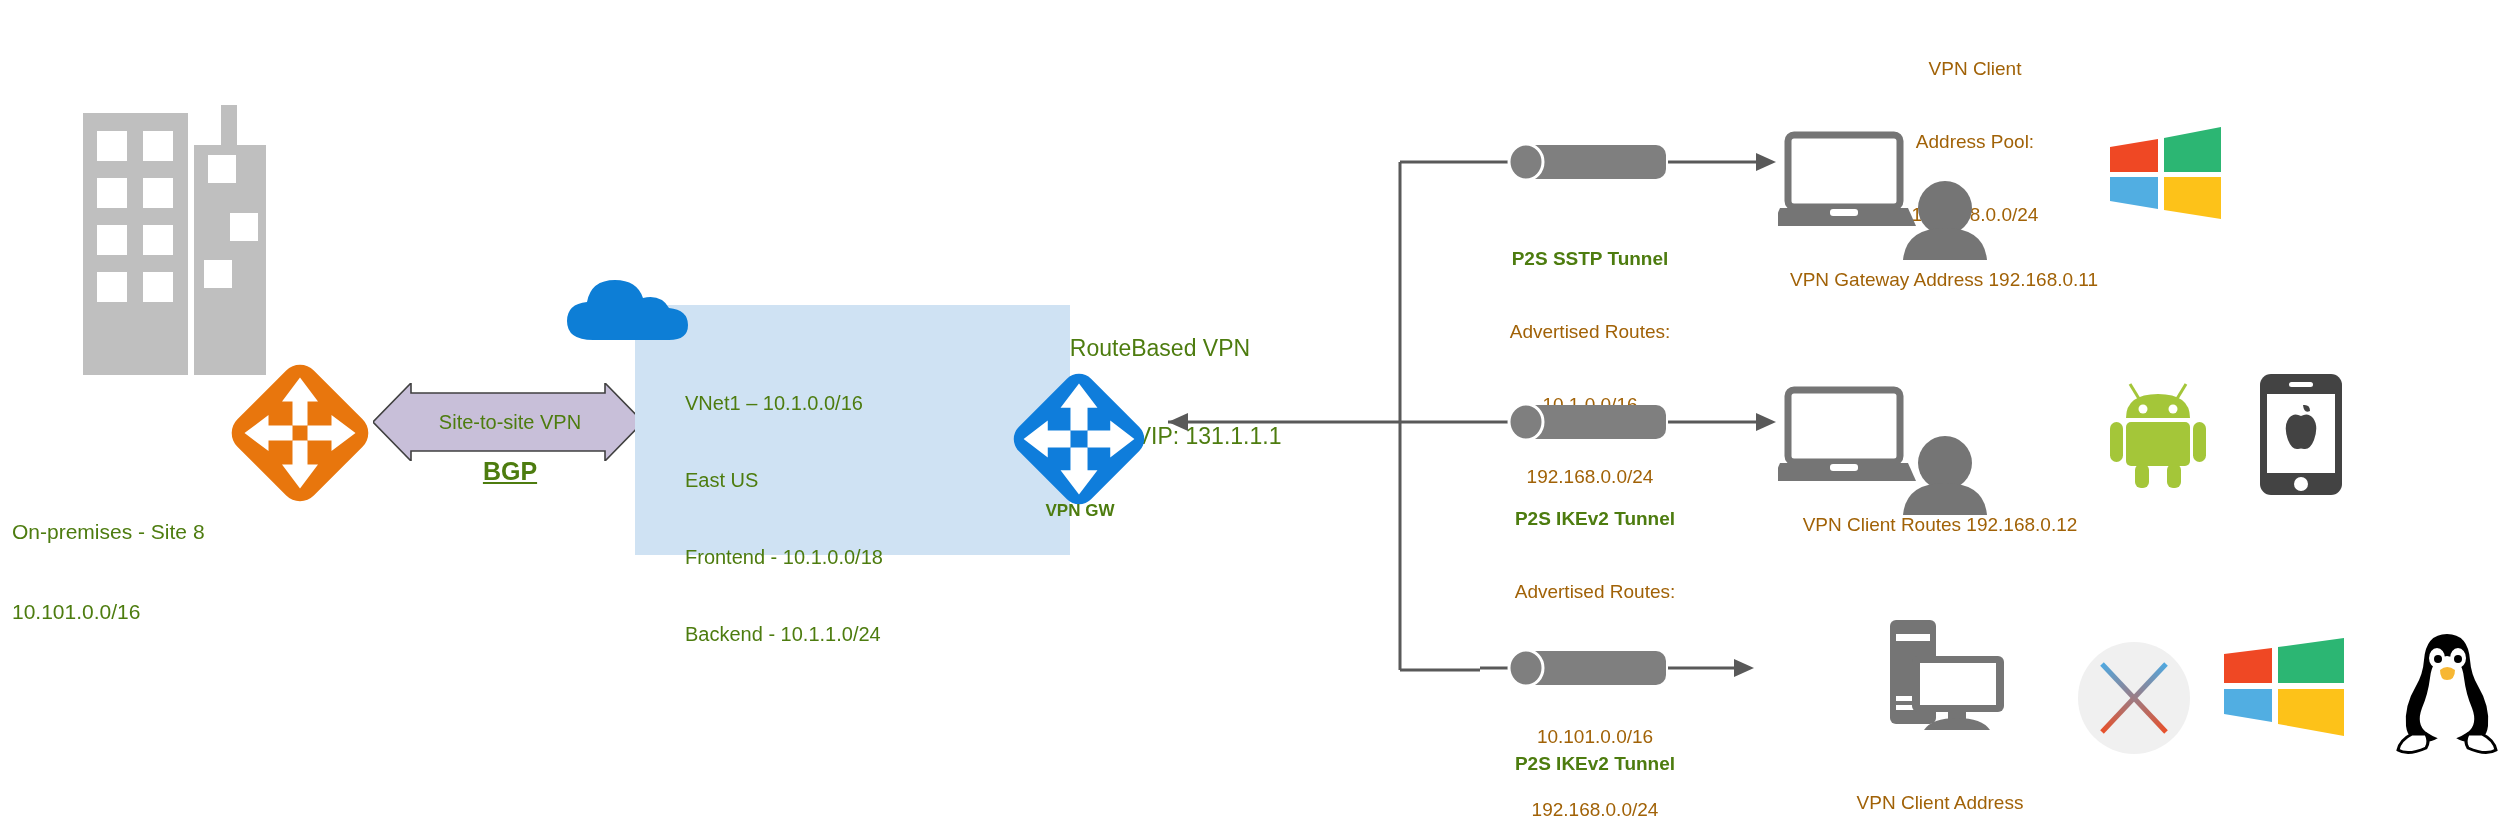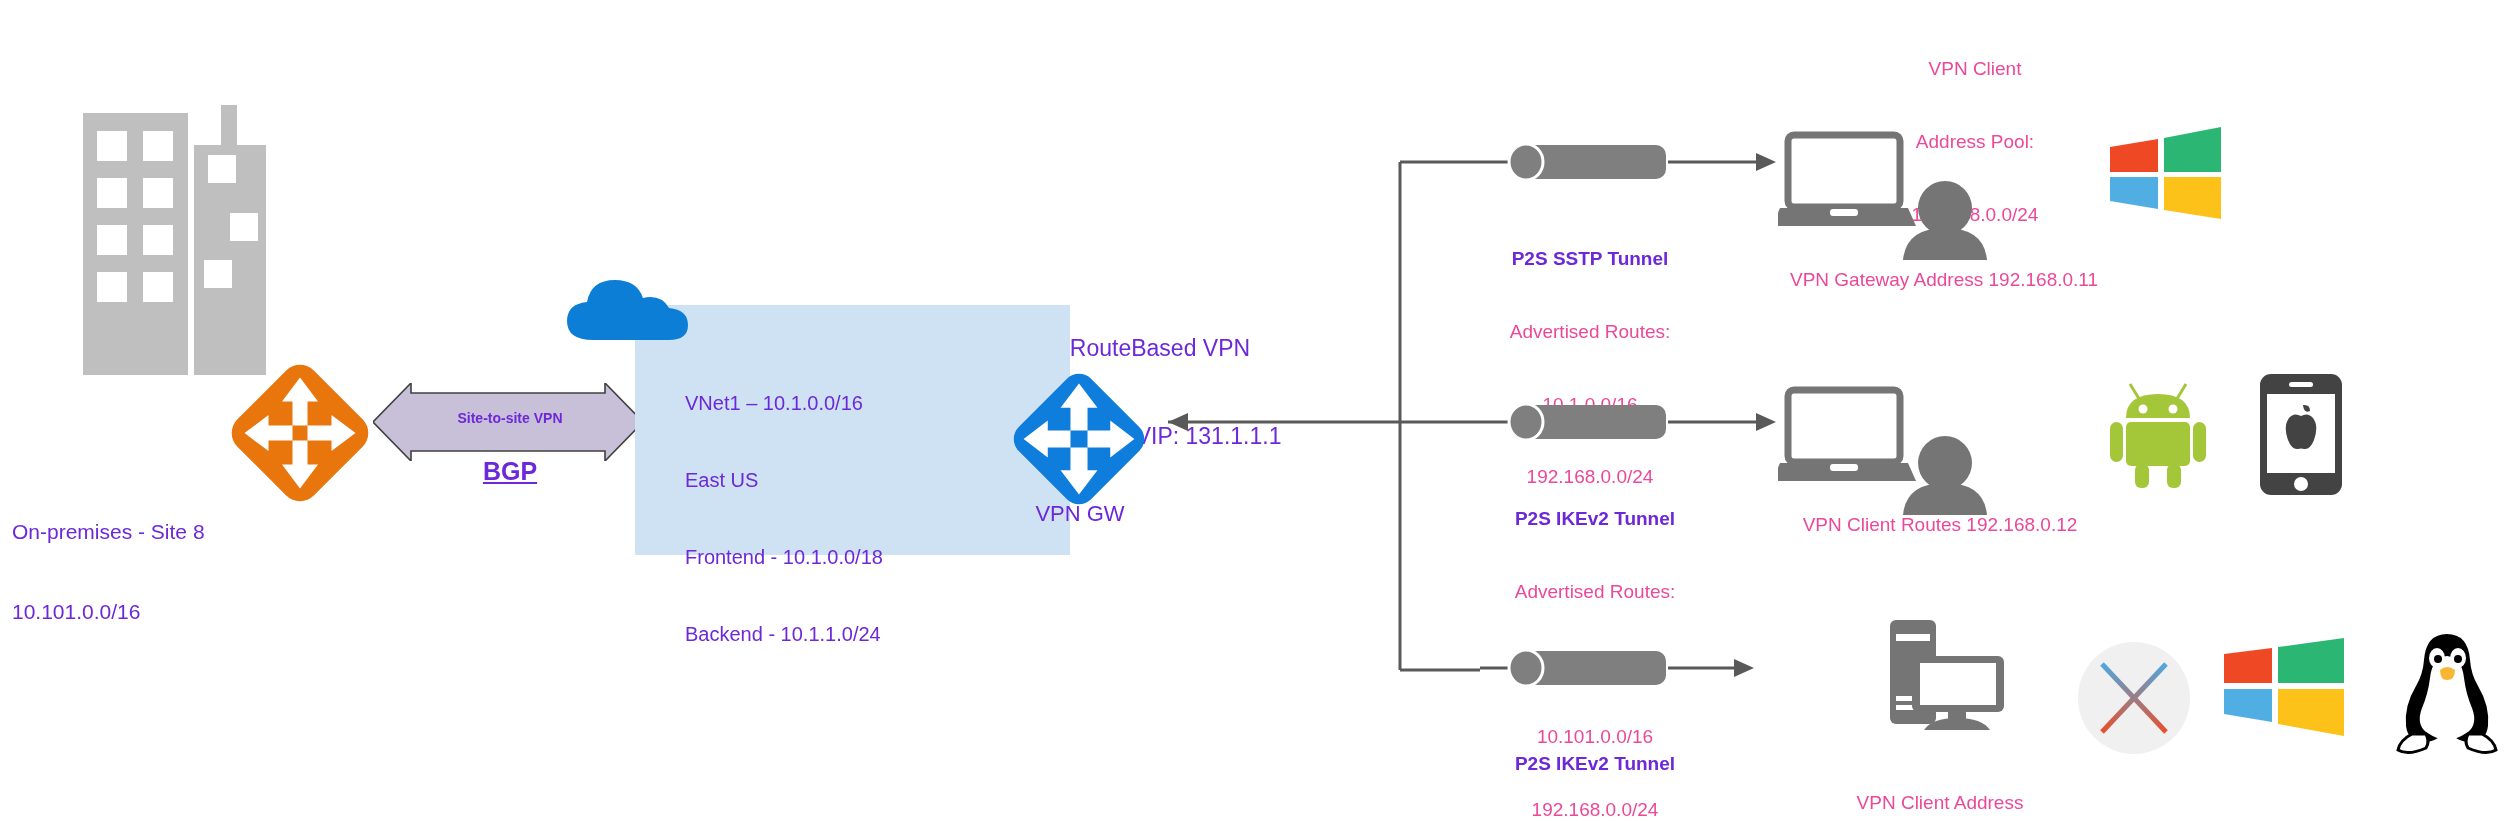--- a/index.html
+++ b/index.html
@@ -1,21 +1,21 @@
 <!DOCTYPE html>
 <html><head>
 <meta charset="utf-8">
 <style>
   html,body{margin:0;padding:0;background:#ffffff;}
   body{width:2511px;height:821px;position:relative;overflow:hidden;
        font-family:"Liberation Sans", sans-serif;color:#000;}
   .abs{position:absolute;}
   .txt{white-space:pre;line-height:1.28;}
-  .dark{color:#6d28d9;}
-  .gray{color:#ec4899;}
+  .dark{color:#4d7c0f;}
+  .gray{color:#a16207;}
   .bold{font-weight:bold;}
   .center{text-align:center;}
 
   
   #bldg-wrap{left:75px;top:105px;width:200px;height:270px;}
 
   
   #vnet-box{left:635px;top:305px;width:435px;height:250px;background:#cfe2f3;}
   #vnet-cloud{left:565px;top:272px;width:125px;height:72px;}
   #vnet-text{left:685px;top:340px;}
@@ -62,21 +62,21 @@
       <path d="M87 50 L71 62 L71 55 L55 55 L55 45 L71 45 L71 38 Z"></path>
     </g>
   </svg>
 </div>
 
 <div class="abs" id="s2s">
   <svg width="270" height="78" viewBox="0 0 270 78">
     <polygon points="38,10 38,0 0,39 38,78 38,68 232,68 232,78 270,39 232,0 232,10" fill="#c8bfd9" stroke="#404040" stroke-width="1.6"></polygon>
   </svg>
 </div>
-<div class="abs txt dark center" id="s2s-label" style="font-size:14px;font-weight:bold;">Site-to-site VPN</div>
+<div class="abs txt dark center" id="s2s-label" style="font-size:20px;">Site-to-site VPN</div>
 <div class="abs txt dark bold center" id="bgp-label" style="font-size:25px;text-decoration:underline;">BGP</div>
 
 <div class="abs" id="vnet-box"></div>
 
 <div class="abs" id="vnet-cloud">
   <svg width="125" height="72" viewBox="0 0 125 72">
     <path d="M28 68 Q2 68 2 49 Q2 32 22 30 Q26 8 50 8 Q72 8 78 26 Q96 22 104 36
              Q123 38 123 53 Q123 68 104 68 Z" fill="#0d7ed6"></path>
   </svg>
 </div>
@@ -97,21 +97,21 @@
   <svg width="142" height="142" viewBox="0 0 100 100">
     <rect x="14" y="14" width="72" height="72" rx="12" ry="12" transform="rotate(45 50 50)" fill="#0f7ddb"></rect>
     <g fill="#ffffff">
       <path d="M50 11 L63 28 L56 28 L56 44 L44 44 L44 28 L37 28 Z"></path>
       <path d="M50 89 L37 72 L44 72 L44 56 L56 56 L56 72 L63 72 Z"></path>
       <path d="M11 50 L28 37 L28 44 L44 44 L44 56 L28 56 L28 63 Z"></path>
       <path d="M89 50 L72 63 L72 56 L56 56 L56 44 L72 44 L72 37 Z"></path>
     </g>
   </svg>
 </div>
-<div class="abs txt dark center" style="left:1005px;top:500px;width:150px;font-size:22px;">VPN GW</div>
+<div class="abs txt dark center" style="left:1005px;top:500px;width:150px;font-size:17px;font-weight:bold;">VPN GW</div>
 
 <div class="abs txt gray center" style="left:1850px;top:8px;width:250px;font-size:19px;">
   <div>VPN Client</div>
   <div>Address Pool:</div>
   <div>192.168.0.0/24</div>
 </div>
 
 <div class="abs" style="left:1150px;top:150px;width:330px;height:560px;">
   <svg width="330" height="560" viewBox="0 0 330 560">
 

